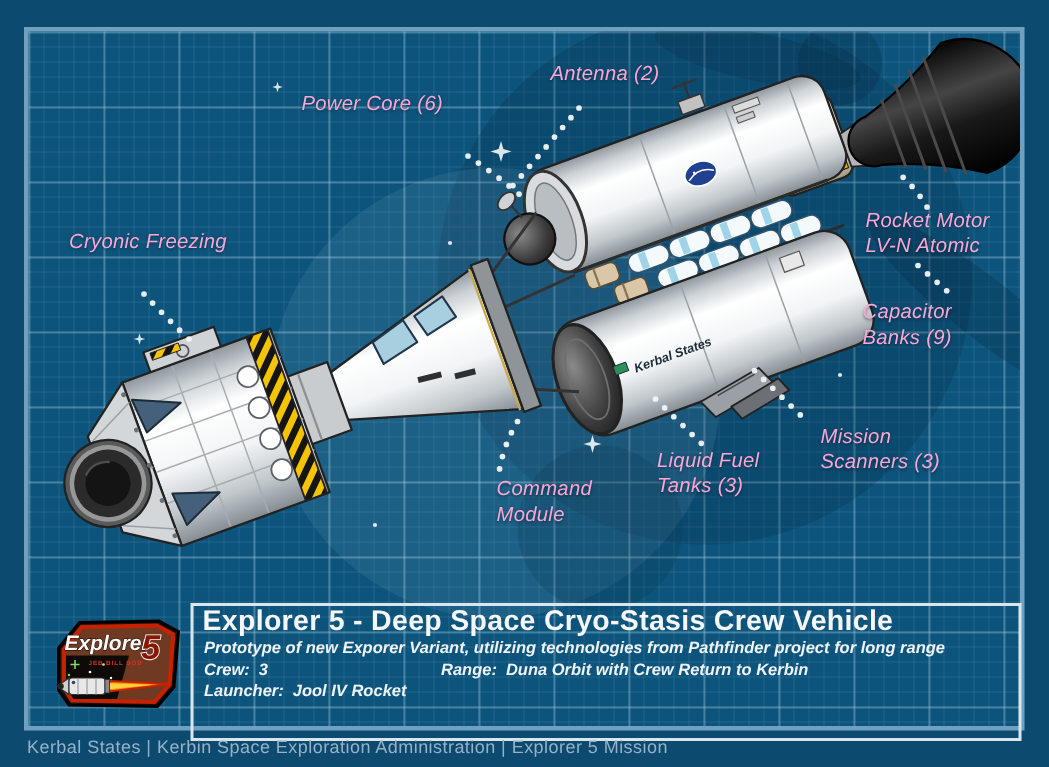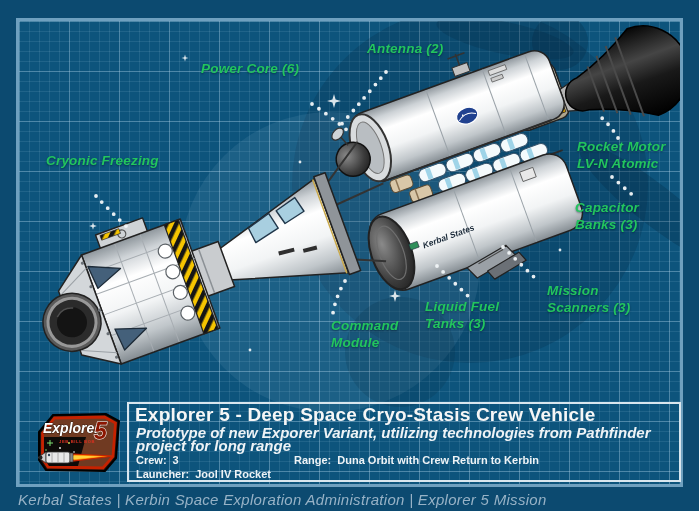--- a/index.html
+++ b/index.html
@@ -7,34 +7,34 @@
         background:#0c4a70;font-family:"Liberation Sans",sans-serif;}
   .panel{position:absolute;left:16px;top:18px;width:667px;height:469px;
          box-sizing:border-box;border:3px solid #6fa0bf;background-color:#0d547c;
          background-image:
            linear-gradient(to right, rgba(173,209,231,.32) 1.5px, transparent 1.5px),
            linear-gradient(to bottom, rgba(173,209,231,.32) 1.5px, transparent 1.5px),
            linear-gradient(to right, rgba(173,209,231,.12) 1px, transparent 1px),
            linear-gradient(to bottom, rgba(173,209,231,.12) 1px, transparent 1px);
          background-size:50px 50px,50px 50px,10px 10px,10px 10px;}
   .scene{position:absolute;left:0;top:0;pointer-events:none;}
-  .lbl{position:absolute;color:#22c55e;font-weight:bold;font-style:italic;
+  .lbl{position:absolute;color:#f9a8d4;font-weight:normal;font-style:italic;
        font-size:13.5px;line-height:16.5px;white-space:nowrap;letter-spacing:.2px;
        text-shadow:0 1px 2px rgba(0,20,35,.5);}
   .lbl span{display:block;}
-  .infobox{position:absolute;left:127px;top:402px;width:554px;height:80px;
+  .infobox{position:absolute;left:127px;top:402px;width:554px;height:92px;
            box-sizing:border-box;border:2px solid #d9e6ee;color:#eef3f6;padding-top:1px;}
   .infobox .title{font-size:19px;line-height:20px;font-weight:bold;color:#f6f6f6;
                   margin:0 0 1px 6px;letter-spacing:.2px;}
-  .infobox .desc{font-size:15px;font-weight:bold;font-style:italic;line-height:13px;
+  .infobox .desc{font-size:11px;font-weight:bold;font-style:italic;line-height:13px;
                  margin-left:7px;}
-  .infobox .stats{font-size:11px;font-weight:bold;line-height:13.5px;margin-left:7px;margin-top:2px;}
+  .infobox .stats{font-size:11px;font-weight:bold;line-height:13.5px;margin-left:7px;margin-top:2px;font-style:italic;}
   .stats .crew-group{display:inline-block;width:158px;}
   .stats .vlabel{margin-right:6px;}
-  .footer{position:absolute;left:18px;top:491px;font-size:15px;font-style:italic;
+  .footer{position:absolute;left:18px;top:491px;font-size:12px;
           color:#97b2c6;letter-spacing:.3px;}
   .patch{position:absolute;left:36px;top:412px;width:86px;height:64px;}
   text{font-family:"Liberation Sans",sans-serif;}
 </style>
 </head>
 <body>
 
 <div class="page">
 
   <div class="panel"></div>
@@ -284,27 +284,27 @@
   </div>
   <div class="lbl" style="left:46px;top:153px">
     <span>Cryonic Freezing</span>
   </div>
   <div class="lbl" style="left:577px;top:139px">
     <span>Rocket Motor</span>
     <span>LV-N Atomic</span>
   </div>
   <div class="lbl" style="left:575px;top:200px">
     <span>Capacitor</span>
-    <span>Banks (3)</span>
+    <span>Banks (9)</span>
   </div>
   <div class="lbl" style="left:547px;top:283px">
     <span>Mission</span>
     <span>Scanners (3)</span>
   </div>
-  <div class="lbl" style="left:425px;top:299px">
+  <div class="lbl" style="left:438px;top:299px">
     <span>Liquid Fuel</span>
     <span>Tanks (3)</span>
   </div>
   <div class="lbl" style="left:331px;top:318px">
     <span>Command</span>
     <span>Module</span>
   </div>
 
   <svg class="patch" viewBox="0 0 86 64">
     <polygon points="3,20 17,3 70,2 83,9 80,46 69,59 10,58 3,48" fill="#181410" stroke="#000" stroke-width="2"></polygon>

